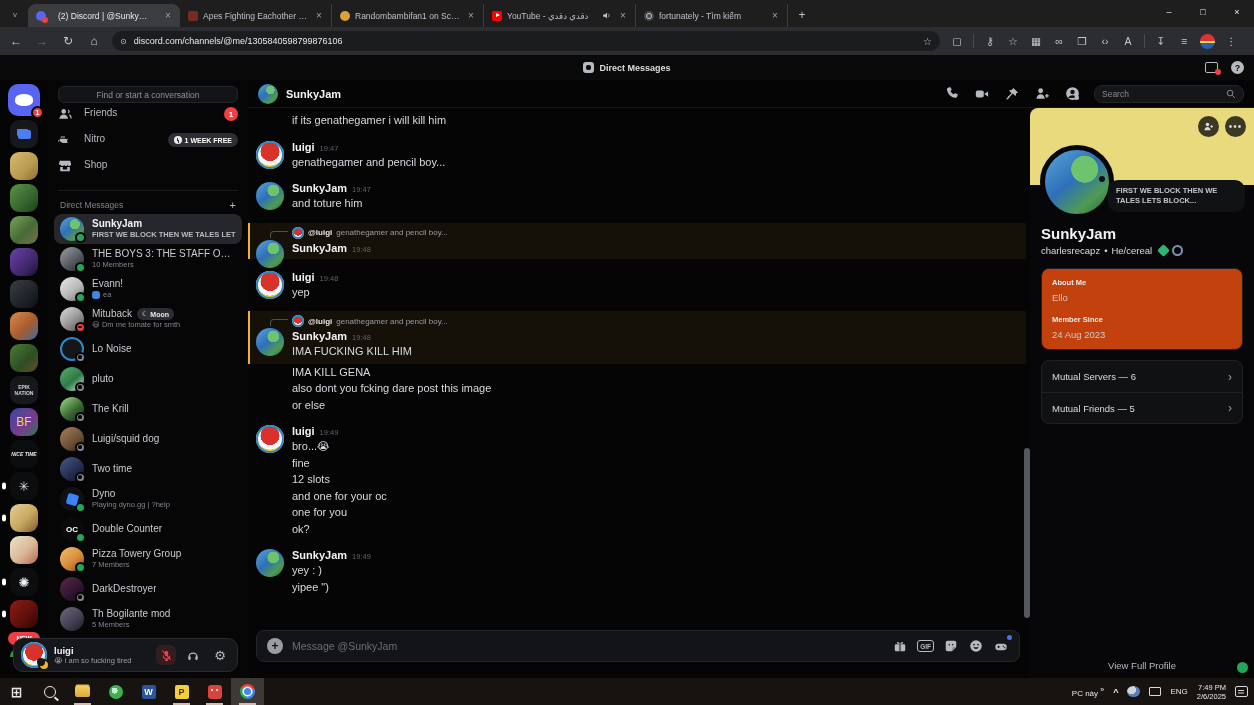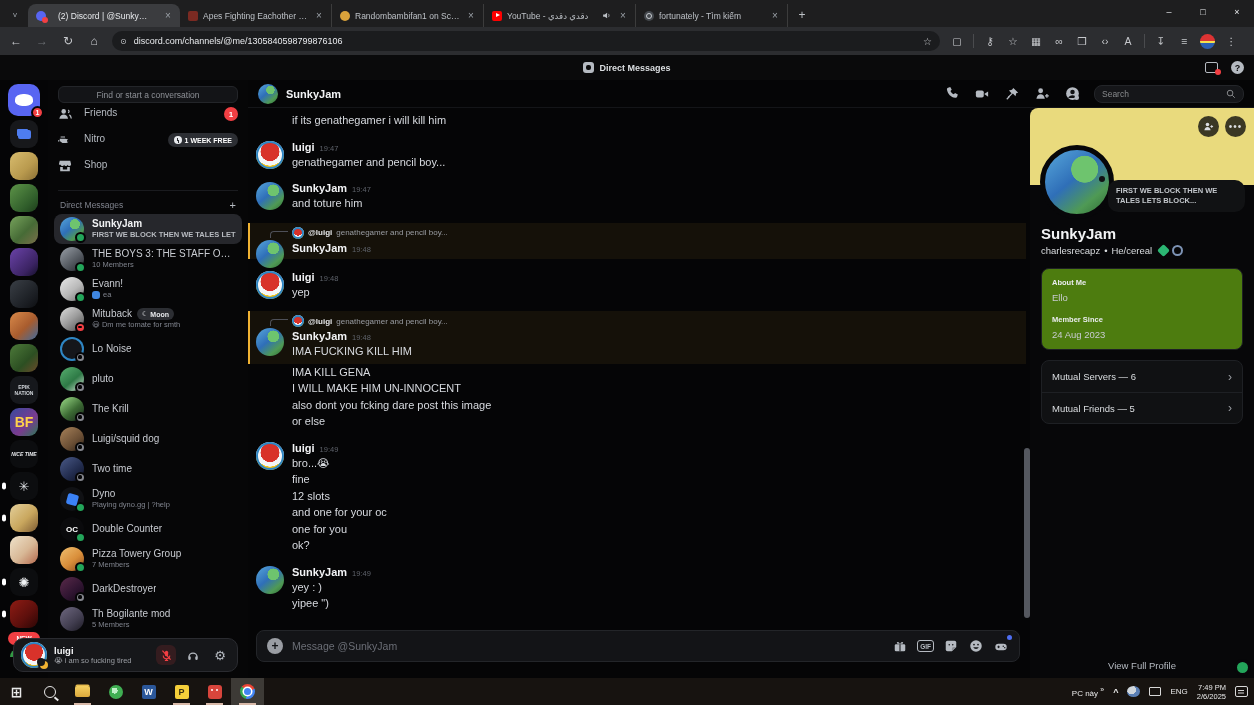--- a/index.html
+++ b/index.html
@@ -63,21 +63,21 @@
   .srv-folder { background:#17181b; }
   .srv-folder::after { content:""; width:13px; height:9px; background:#4e7df0; border-radius:2px; box-shadow:-2px -2px 0 -1px #4e7df0; }
   .srv-tan { background:linear-gradient(135deg,#d8bc6e,#b99a4e 60%,#8a6f35); }
   .srv-green1 { background:linear-gradient(135deg,#5d9448,#2f5c2a 70%,#1d3d1a); }
   .srv-green2 { background:linear-gradient(135deg,#77a35c,#466b36 55%,#7a6f4a); }
   .srv-purple { background:linear-gradient(135deg,#6a43a8,#3b2363 70%,#15102a); }
   .srv-dark { background:linear-gradient(135deg,#3a3f46,#1b1e23 70%,#0d0e11); }
   .srv-orange { background:linear-gradient(135deg,#d98a4a,#a85c2e 55%,#3f6b9e); }
   .srv-green3 { background:linear-gradient(135deg,#4d7a3a,#2c4f22 60%,#6b4a2a); }
   .srv-epik { background:#16181c; color:#cfd3d8; font-size:5px; font-weight:bold; line-height:6px; }
-  .srv-bf { background:linear-gradient(135deg,#384a9e,#7a3b8f 60%,#2a7a55); color:#ffd24a; font-size:14px; font-weight:bold; }
+  .srv-bf { background:linear-gradient(135deg,#384a9e,#7a3b8f 60%,#2a7a55); color:#ffd24a; font-size:12px; font-weight:normal; }
   .srv-nice { background:#0c0d0f; color:#e8eaed; font-size:5px; font-weight:bold; font-style:italic; line-height:6px; }
   .srv-spiky { background:#0c0d0f; color:#dcdfe3; font-size:13px; }
   .srv-cartoon { background:linear-gradient(135deg,#e3cf9a,#c9a75e 55%,#7d5b33); }
   .srv-fish { background:linear-gradient(135deg,#efe3cb,#d8b896 55%,#b56a4e); }
   .srv-star { background:#0c0d0f; color:#f0f2f4; font-size:13px; }
   .srv-red { background:linear-gradient(135deg,#8f1c14,#5c0f0c 60%,#2a0605); }
   .new-pill { width:32px; height:13px; border-radius:7px; background:#f23f43; color:#fff; font-size:6.5px; font-weight:bold; display:flex; align-items:center; justify-content:center; flex:none; }
   .srv-partial { width:28px; height:8px; border-radius:9px 9px 0 0; background:linear-gradient(135deg,#39a24a,#1f7a33); flex:none; }
 
   
@@ -192,21 +192,21 @@
   .dots-glyph { color:#dcdee2; font-size:10px; letter-spacing:1px; line-height:4px; }
   .p-avatar { position:absolute; left:10px; top:37px; width:74px; height:74px; border-radius:50%; border:5px solid #070709; z-index:2; }
   .p-dot { position:absolute; right:3px; bottom:2px; width:17px; height:17px; border-radius:50%; background:#23a55a; border:3.5px solid #070709; z-index:3; }
   .p-bubble { position:absolute; left:78px; top:72px; right:9px; background:#111214; border-radius:10px; padding:6px 8px; color:#c3c7cc; font-size:7.5px; line-height:10px; font-weight:bold; z-index:2; }
   .p-bubble::before { content:""; position:absolute; left:-9px; top:-4px; width:6px; height:6px; border-radius:50%; background:#111214; }
   .p-body { padding:0 11px; }
   .p-name { margin-top:40px; color:#f2f3f5; font-size:15px; font-weight:bold; }
   .p-userline { display:flex; align-items:center; gap:4px; margin-top:3px; color:#dbdee1; font-size:9.5px; }
   .badge-gem { width:9px; height:9px; background:#2bb673; border-radius:2px; transform:rotate(45deg); margin-left:3px; }
   .badge-orb { width:11px; height:11px; border-radius:50%; border:2.5px solid #7d93b5; }
-  .p-card { margin-top:12px; background:#4d7c0f; border:1px solid #1e2024; border-radius:8px; padding:9px 10px; }
+  .p-card { margin-top:12px; background:#c2410c; border:1px solid #1e2024; border-radius:8px; padding:9px 10px; }
   .p-label { color:#eaecef; font-size:7.5px; font-weight:bold; }
   .p-value { color:#c8cbd1; font-size:9.5px; margin-top:5px; }
   .p-sec { margin-top:12px; }
   .p-mutual { margin-top:10px; background:#101113; border:1px solid #1e2024; border-radius:8px; }
   .mutual-row { display:flex; align-items:center; height:31px; padding:0 10px; color:#dbdee1; font-size:9.5px; }
   .mutual-row + .mutual-row { border-top:1px solid #1e2024; }
   .mutual-label { flex:1; }
   .chev { color:#9a9da3; font-size:12px; }
   .view-full { position:absolute; left:0; right:0; bottom:7px; text-align:center; color:#b5bac1; font-size:9.5px; }
 
@@ -826,21 +826,20 @@
                 <span class="msg-time">19:48</span>
               </div>
               <div>
 
               <div class="msg-line">IMA FUCKING KILL HIM</div>
               </div>
             </div>
             <div class="cont-wrap">
 
             <div class="msg-line">IMA KILL GENA</div>
-              <div class="msg-line">I WILL MAKE HIM UN-INNOCENT</div>
               <div class="msg-line">also dont you fcking dare post this image</div>
               <div class="msg-line">or else</div>
             </div>
           </div>
 
           <div class="msg-group">
             <div class="hl">
 
               <span class="msg-avatar av-luigi"></span>
               <div class="msg-head">

